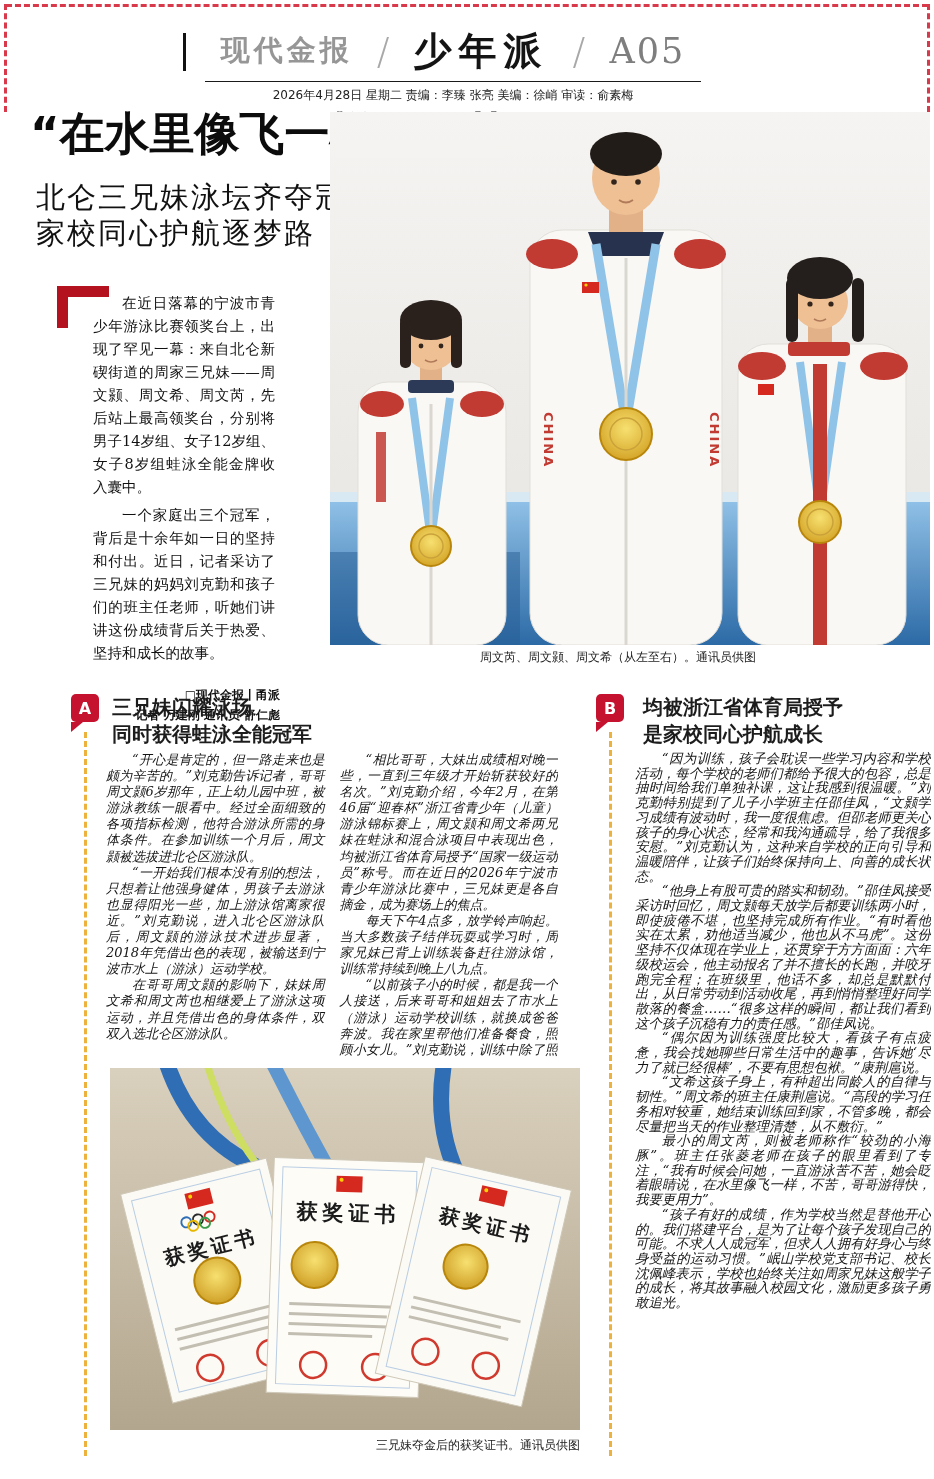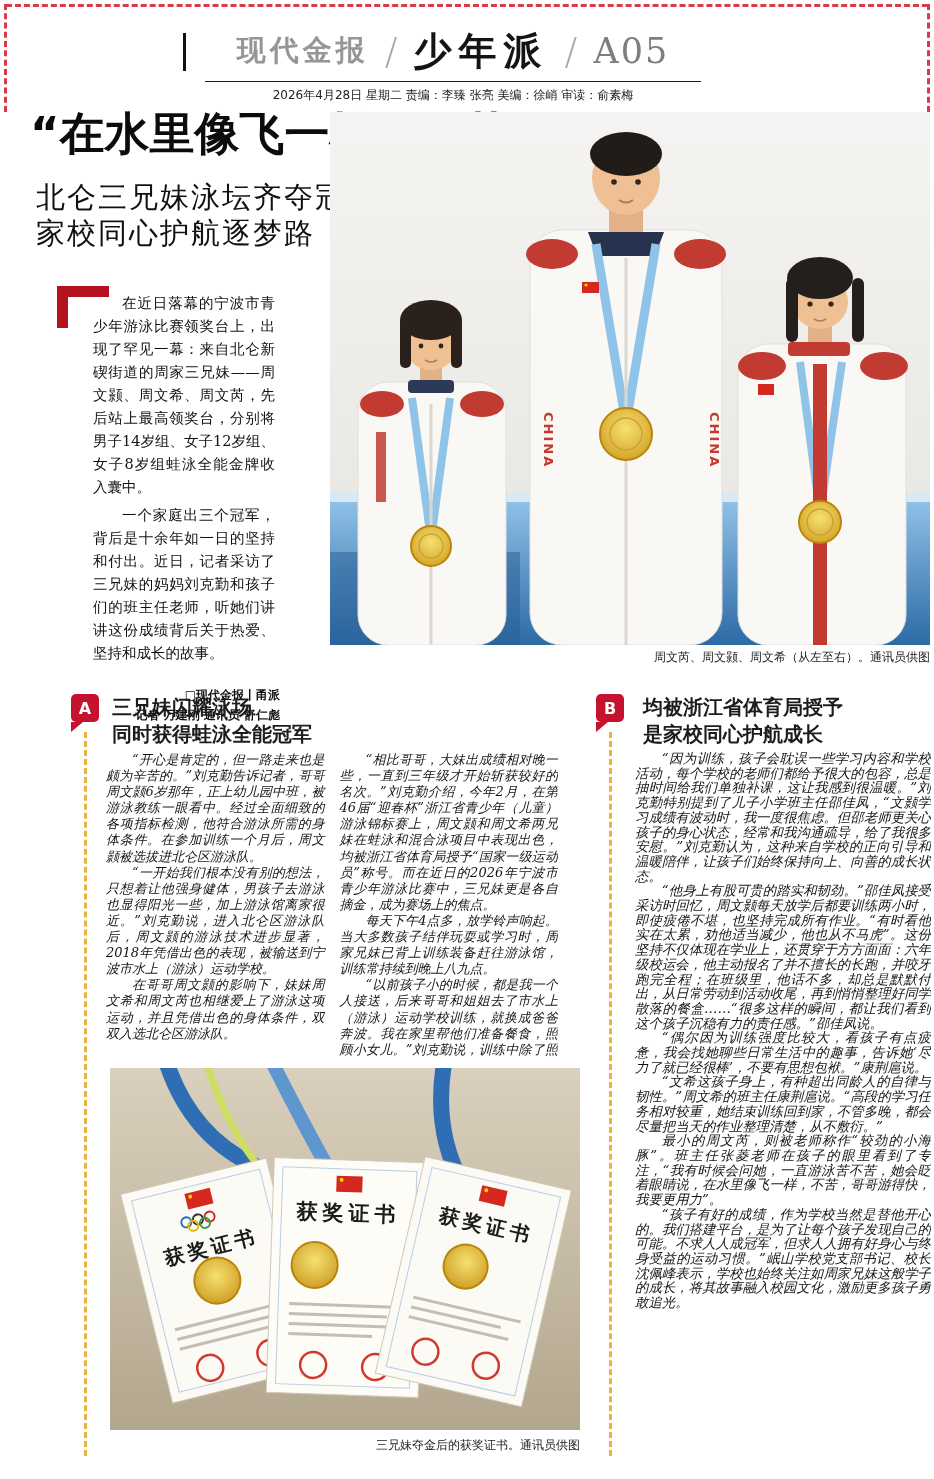--- a/index.html
+++ b/index.html
@@ -4,34 +4,34 @@
 <style>
   html,body{margin:0;padding:0;background:#fff;}
   .page{position:relative;width:934px;height:1479px;background:#ffffff;overflow:hidden;
         font-family:"DejaVu Sans","Liberation Sans",sans-serif;color:#1a1a1a;}
   .abs{position:absolute;}
   
   .dash-top{left:6px;right:6px;top:4px;height:0;border-top:3px dashed #d8394b;}
   .dash-left{left:4px;top:4px;height:108px;width:0;border-left:3px dashed #d8394b;}
   .dash-right{right:4px;top:4px;height:108px;width:0;border-left:3px dashed #d8394b;}
   
-  .masthead{left:205px;top:24px;width:496px;height:54px;display:flex;align-items:center;justify-content:center;gap:16px;}
+  .masthead{left:205px;top:24px;width:496px;height:54px;display:flex;align-items:center;justify-content:center;gap:24px;}
   .paper-name{font-size:29px;font-weight:bold;color:#969696;letter-spacing:4px;}
   .section-name{font-size:38px;font-weight:bold;color:#141414;letter-spacing:7px;}
   .page-no{font-family:"DejaVu Serif","Liberation Serif",serif;font-size:35px;color:#7e7e7e;letter-spacing:2px;}
   .slash{font-size:38px;font-weight:200;color:#a8a8a8;}
   .mast-rule{left:205px;top:81px;width:496px;height:1px;background:#1a1a1a;}
   .mast-left-bar{left:183px;top:33px;width:3px;height:38px;background:#111;}
   .dateline{left:160px;top:87px;width:586px;text-align:center;font-size:12px;color:#222;}
   
   .headline{left:30px;top:104px;width:545px;font-size:45px;font-weight:800;letter-spacing:0px;color:#0c0c0c;white-space:nowrap;}
   .subhead{left:36px;width:420px;font-size:29px;color:#111;letter-spacing:2px;white-space:nowrap;}
   
   .main-photo{left:330px;top:112px;width:600px;height:533px;overflow:hidden;}
-  .photo-caption{top:649px;left:480px;width:450px;text-align:right;font-size:12px;color:#222;}
+  .photo-caption{top:649px;left:480px;width:450px;text-align:left;font-size:12px;color:#222;}
   
   .corner-h{left:57px;top:286px;width:52px;height:11px;background:#b5121f;}
   .corner-v{left:57px;top:286px;width:11px;height:42px;background:#b5121f;}
   .intro{left:88px;top:287px;width:192px;font-family:"DejaVu Serif","Liberation Serif",serif;
          font-size:14.5px;line-height:23px;text-align:justify;color:#111;}
   .intro p{margin:5px;text-indent:2em;}
   .byline{margin-top:20px;text-align:right;font-family:"DejaVu Sans","Liberation Sans",sans-serif;
           font-weight:bold;font-size:12px;line-height:20px;color:#111;}
   
   .badge{width:28px;height:28px;background:#c4122f;border-radius:5px;color:#fff;font-size:16px;

